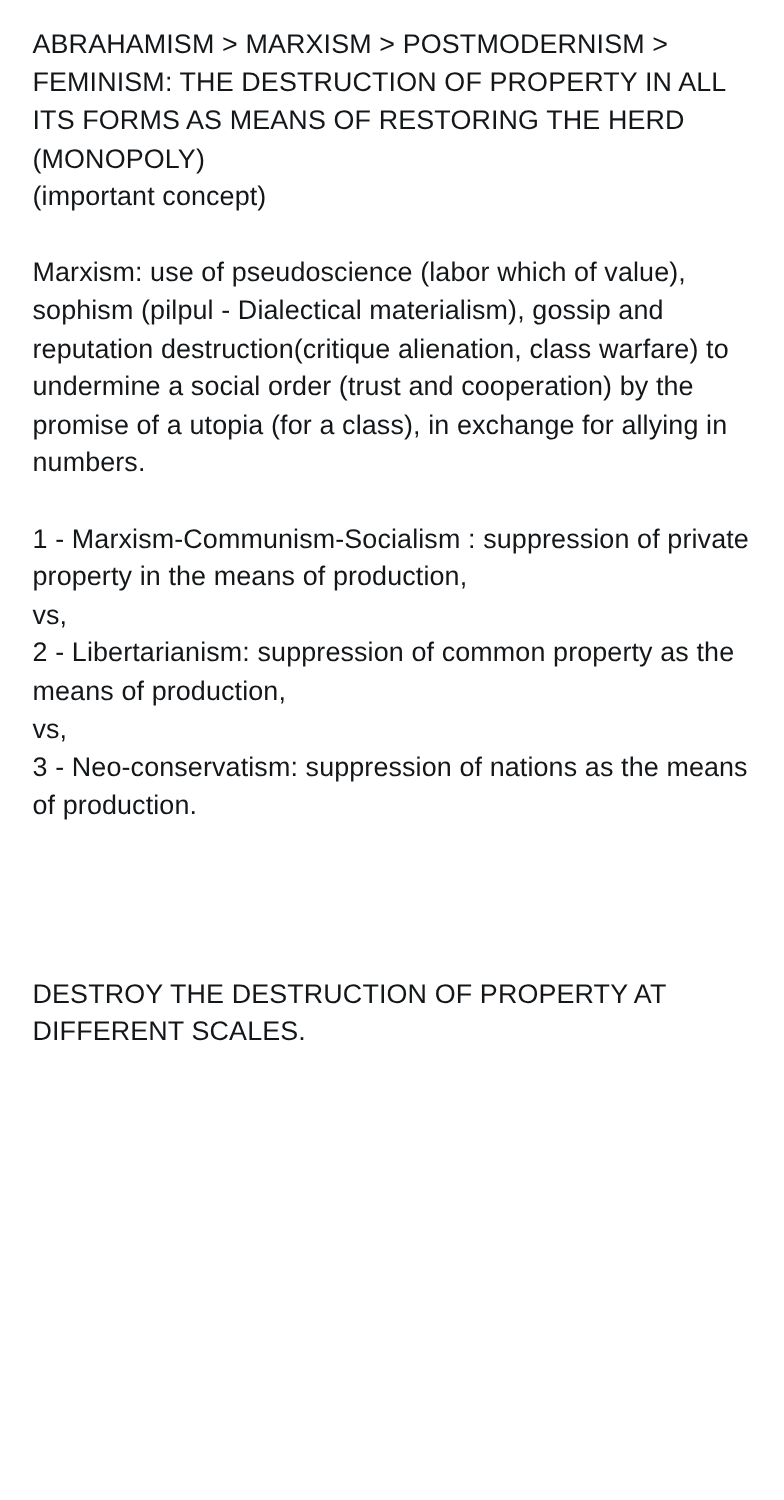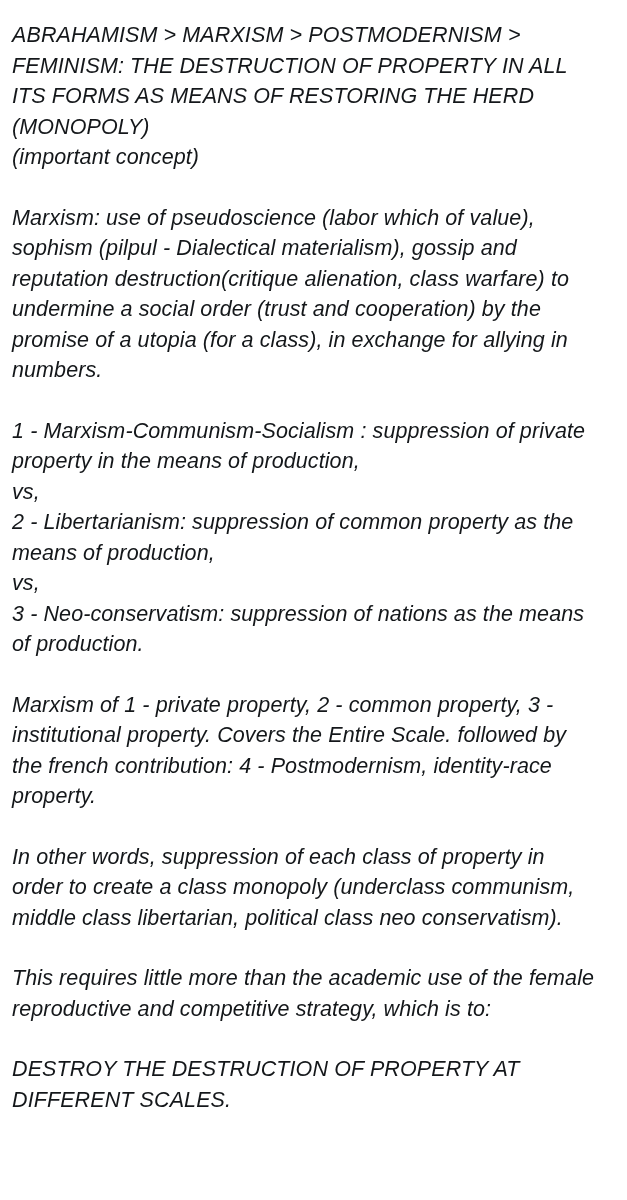--- a/index.html
+++ b/index.html
@@ -11,23 +11,22 @@
     width: 627px;
     height: 1200px;
     overflow: hidden;
     font-family: "Liberation Sans", sans-serif;
     color: #14171a;
   }
   .page {
     box-sizing: border-box;
     width: 627px;
     height: 876px;
-    padding: 20px 26px 0 12px;
+    padding: 20px 26px 0 26px;
     background: #ffffff;
-    font-style: italic;
   }
   .block {
     font-size: 21.5px;
     line-height: 30.5px;
     letter-spacing: 0.1px;
     color: #14171a;
     margin: 0;
     white-space: pre-wrap;
     word-wrap: break-word;
   }
@@ -47,24 +46,21 @@
   <p class="block">Marxism: use of pseudoscience (labor which of value), sophism (pilpul - Dialectical materialism), gossip and reputation destruction(critique alienation, class warfare) to undermine a social order (trust and cooperation) by the promise of a utopia (for a class), in exchange for allying in numbers.</p>
   <div class="spacer"></div>
 
   <p class="block">1 - Marxism-Communism-Socialism : suppression of private property in the means of production,
 vs,
 2 - Libertarianism: suppression of common property as the means of production,
 vs,
 3 - Neo-conservatism: suppression of nations as the means of production.</p>
   <div class="spacer"></div>
 
-  <p class="block">Marxism of 1 - private property, 2 - common property, 3 - institutional property. Covers the Entire Scale. followed by the french contribution: 4 - Postmodernism, identity-race property.</p>
   <div class="spacer"></div>
 
-  <p class="block">In other words, suppression of each class of property in order to create a class monopoly (underclass communism, middle class libertarian, political class neo conservatism).</p>
   <div class="spacer"></div>
 
-  <p class="block">This requires little more than the academic use of the female reproductive and competitive strategy, which is to:</p>
   <div class="spacer"></div>
 
   <p class="block">DESTROY THE DESTRUCTION OF PROPERTY AT DIFFERENT SCALES.</p>
 
 </div>
 
 </body></html>

